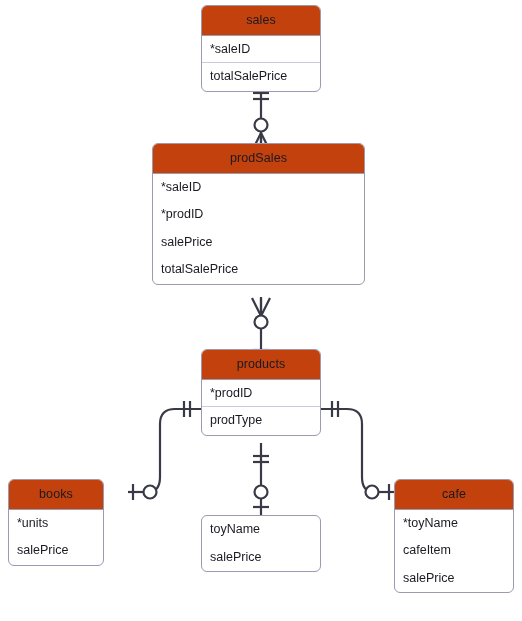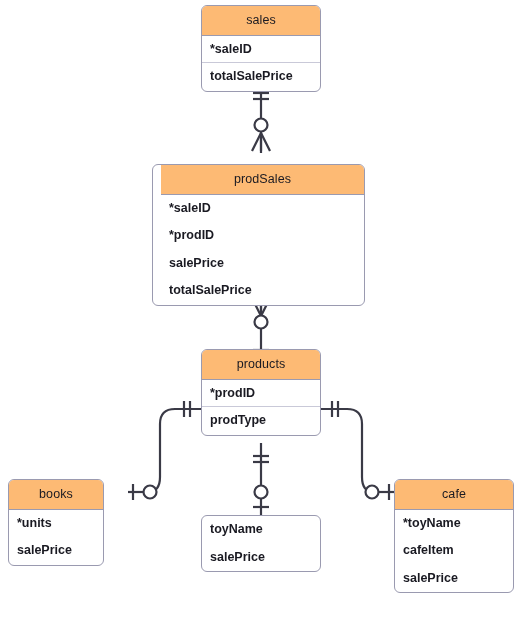--- a/index.html
+++ b/index.html
@@ -30,47 +30,46 @@
   .entity {
     position: absolute;
     box-sizing: border-box;
     border: 1px solid #9a9ab0;
     border-radius: 6px;
     background: #ffffff;
     overflow: hidden;
     box-shadow: 0 0 0 0 rgba(0,0,0,0);
   }
   .entity-header {
-    background: #fdba74;
+    background: #c2410c;
     border-bottom: 1px solid #9a9ab0;
     text-align: center;
     font-size: 12.5px;
     color: #1a1a22;
     line-height: 1;
     padding: 8px 4px 8px 4px;
     letter-spacing: 0.1px;
   }
   .attr-list {
     display: block;
-    font-weight: bold;
   }
   .attr {
     font-size: 12.5px;
     color: #1a1a22;
     padding: 7px 0 7px 8px;
     line-height: 1;
     border-bottom: 1px solid transparent;
     white-space: nowrap;
   }
   .attr.sep {
     border-bottom: 1px solid #c9c9d8;
   }
   
   #ent-sales      { left: 201px; top: 5px;   width: 120px; }
-  #ent-prodsales  { left: 152px; top: 164px; width: 213px; padding-left: 8px; }
+  #ent-prodsales  { left: 152px; top: 143px; width: 213px; }
   #ent-products   { left: 201px; top: 349px; width: 120px; }
   #ent-books      { left: 8px;   top: 479px; width: 96px; }
   #ent-toys       { left: 201px; top: 515px; width: 120px; }
   #ent-cafe       { left: 394px; top: 479px; width: 120px; }
 </style>
 </head>
 <body>
 
 <div id="canvas">
 

